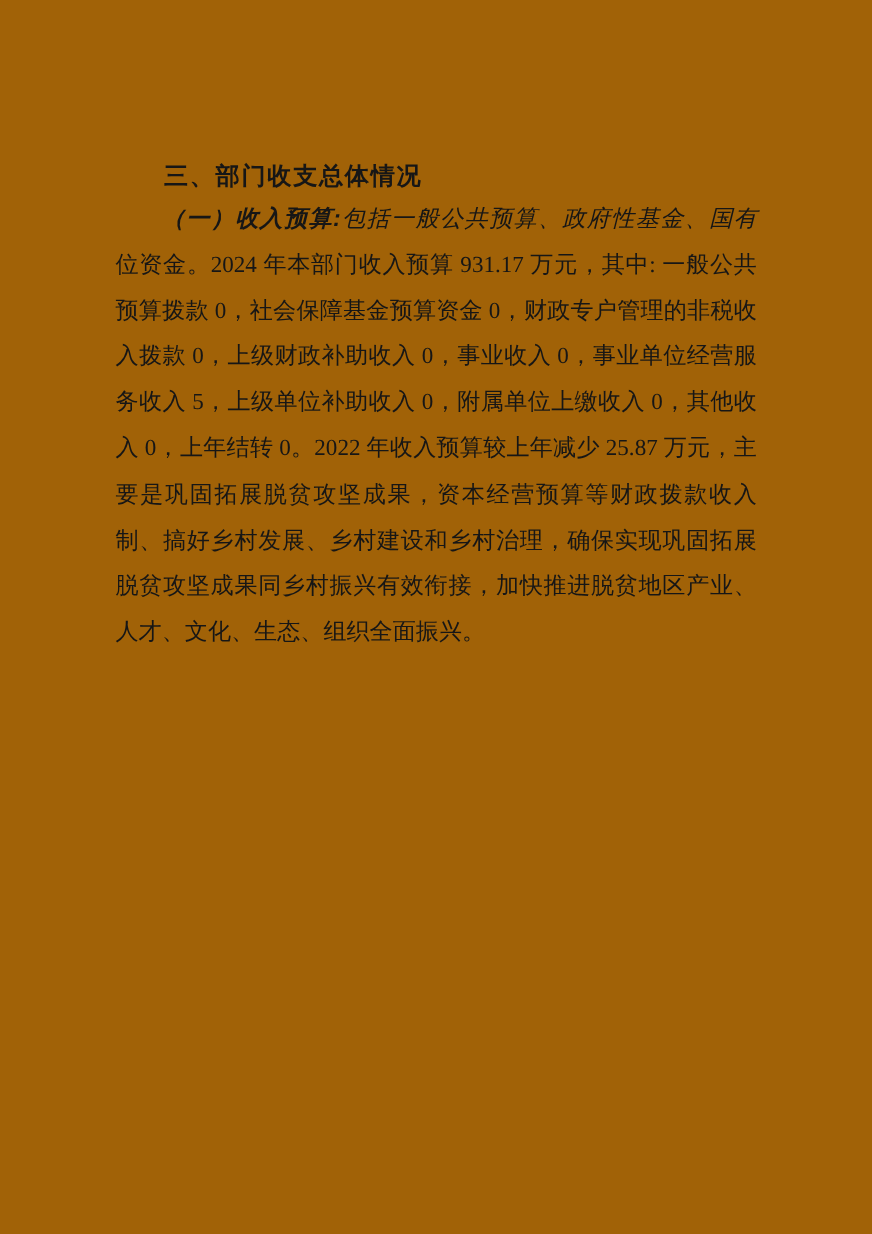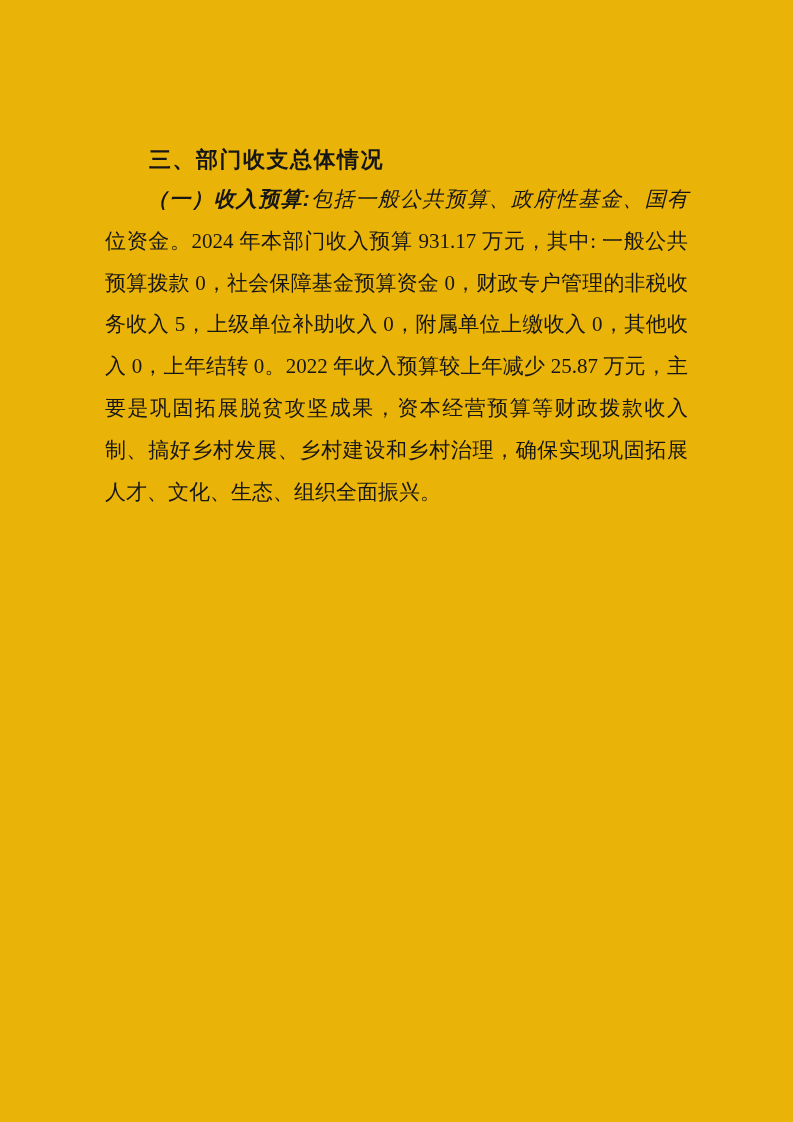--- a/index.html
+++ b/index.html
@@ -4,21 +4,21 @@
 <style>
   html, body {
     margin: 0;
     padding: 0;
     background: #ffffff;
   }
   .page {
     position: relative;
     width: 793px;
     height: 1122px;
-    background: #eab308;
+    background: #a16207;
     box-sizing: border-box;
     padding: 148px 105px 0 105px;
     overflow: hidden;
     color: #161616;
     font-family: "Liberation Serif", "DejaVu Serif", serif;
   }
   .heading {
     font-family: "Liberation Sans", "DejaVu Sans", sans-serif;
     font-weight: 700;
     font-size: 22px;
@@ -52,19 +52,21 @@
 </style>
 </head>
 <body>
 
 <div class="page">
   <h2 class="heading">三、部门收支总体情况</h2>
   <div class="paragraph">
       <div class="line just indent"><span class="lead">（一）收入预算:</span><span class="body-text">包括一般公共预算、政府性基金、国有</span></div>
       <div class="line just"><span class="body-text">位资金。2024 年本部门收入预算 931.17 万元，其中: 一般公共</span></div>
       <div class="line just"><span class="body-text">预算拨款 0，社会保障基金预算资金 0，财政专户管理的非税收</span></div>
+      <div class="line just"><span class="body-text">入拨款 0，上级财政补助收入 0，事业收入 0，事业单位经营服</span></div>
       <div class="line just"><span class="body-text">务收入 5，上级单位补助收入 0，附属单位上缴收入 0，其他收</span></div>
       <div class="line just"><span class="body-text">入 0，上年结转 0。2022 年收入预算较上年减少 25.87 万元，主</span></div>
       <div class="line just"><span class="body-text">要是巩固拓展脱贫攻坚成果，资本经营预算等财政拨款收入</span></div>
       <div class="line just"><span class="body-text">制、搞好乡村发展、乡村建设和乡村治理，确保实现巩固拓展</span></div>
+      <div class="line just"><span class="body-text">脱贫攻坚成果同乡村振兴有效衔接，加快推进脱贫地区产业、</span></div>
       <div class="line"><span class="body-text">人才、文化、生态、组织全面振兴。</span></div>
     </div>
 </div>
 
 </body></html>

